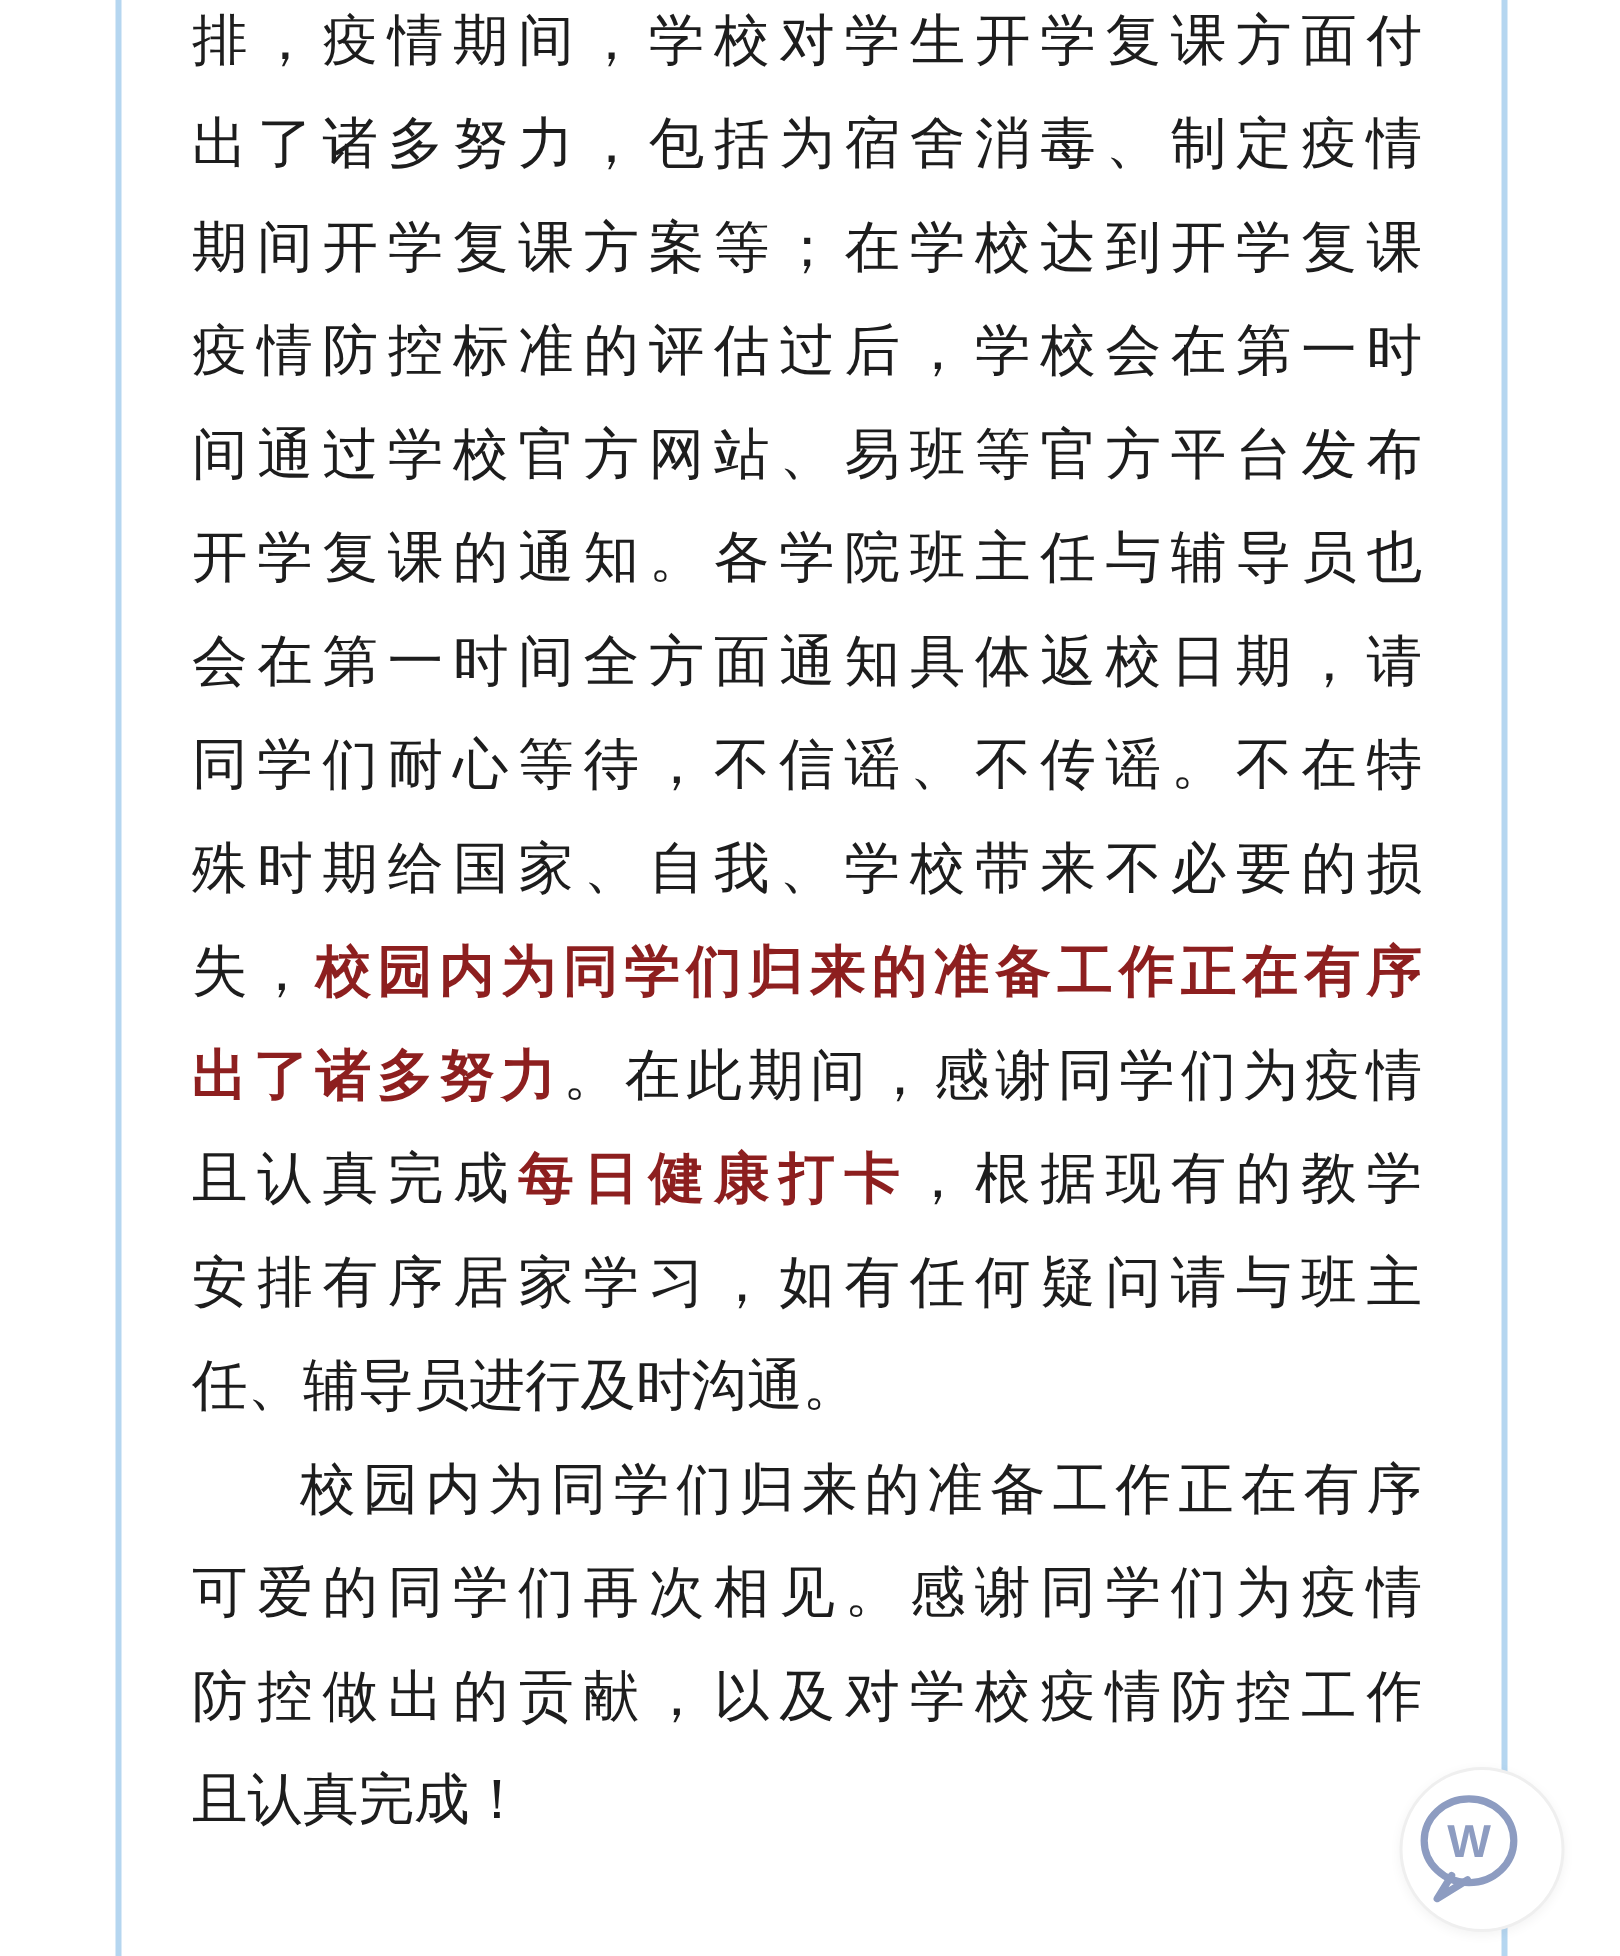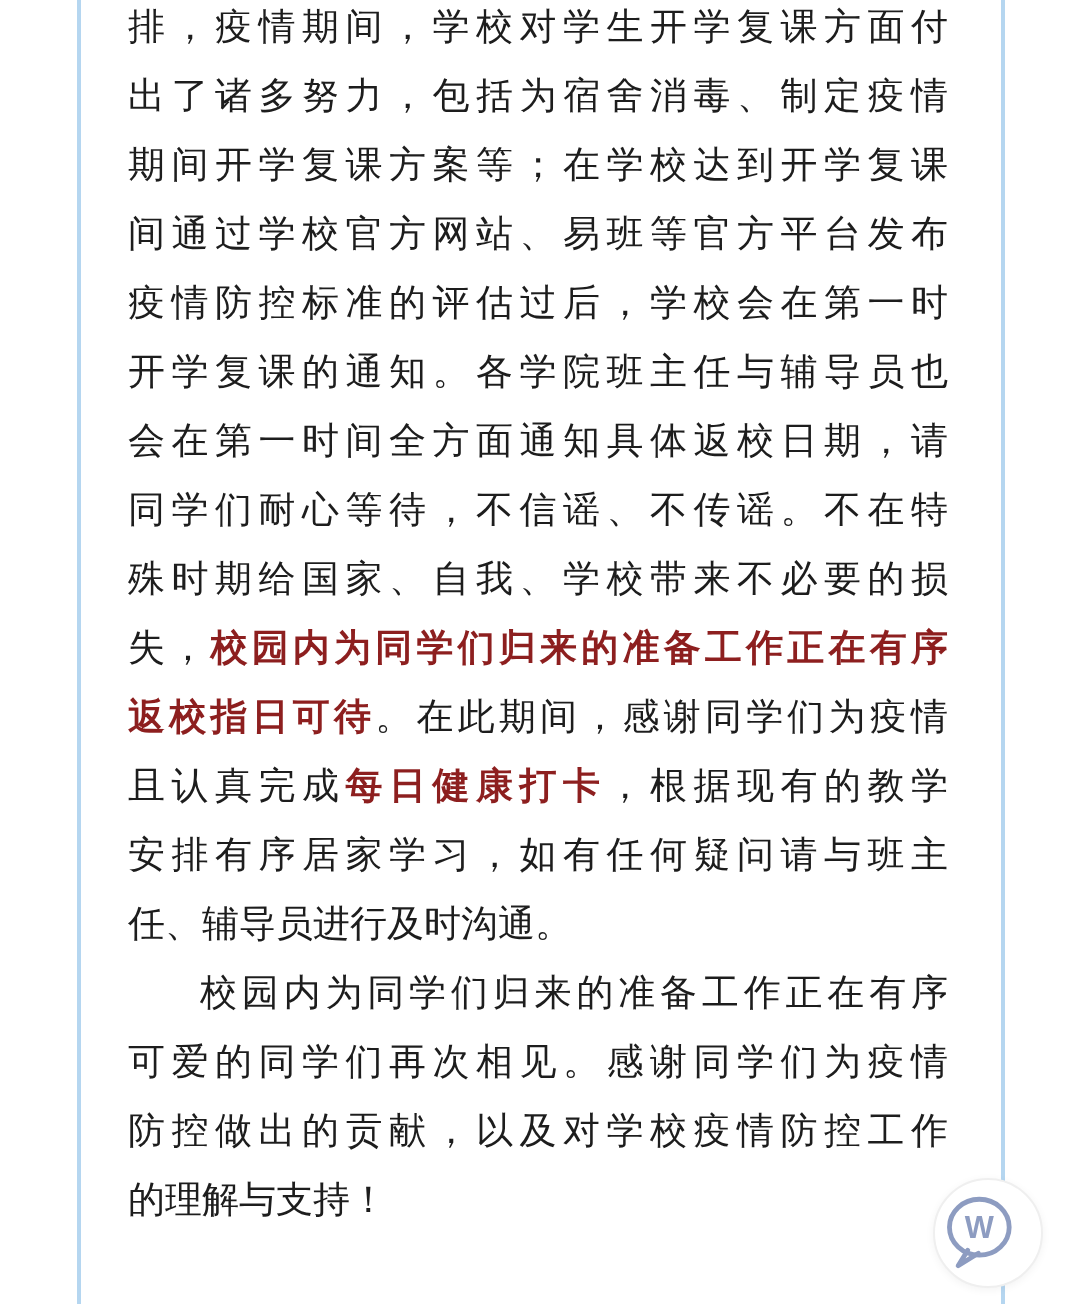--- a/index.html
+++ b/index.html
@@ -58,35 +58,35 @@
 </head>
 <body>
 
 <div class="frame-line" id="frame-left"></div>
 <div class="frame-line" id="frame-right"></div>
 
 <div id="article">
     <div class="line fill"><span>排，疫情期间，学校对学生开学复课方面付</span></div>
     <div class="line fill"><span>出了诸多努力，包括为宿舍消毒、制定疫情</span></div>
     <div class="line fill"><span>期间开学复课方案等；在学校达到开学复课</span></div>
+    <div class="line fill"><span>疫情防控标准的评估过后，学校会在第一时</span></div>
     <div class="line fill"><span>间通过学校官方网站、易班等官方平台发布</span></div>
-    <div class="line fill"><span>疫情防控标准的评估过后，学校会在第一时</span></div>
     <div class="line fill"><span>开学复课的通知。各学院班主任与辅导员也</span></div>
     <div class="line fill"><span>会在第一时间全方面通知具体返校日期，请</span></div>
     <div class="line fill"><span>同学们耐心等待，不信谣、不传谣。不在特</span></div>
     <div class="line fill"><span>殊时期给国家、自我、学校带来不必要的损</span></div>
     <div class="line fill"><span>失，</span><span class="run-red">校园内为同学们归来的准备工作正在有序</span></div>
-    <div class="line fill"><span class="run-red">返校指日可待</span><span>。在此期间，感谢同学们为疫情</span></div>
+    <div class="line fill"><span class="run-red">出了诸多努力</span><span>。在此期间，感谢同学们为疫情</span></div>
     <div class="line fill"><span>且认真完成</span><span class="run-red">每日健康打卡</span><span>，根据现有的教学</span></div>
     <div class="line fill"><span>安排有序居家学习，如有任何疑问请与班主</span></div>
     <div class="line nofill"><span>任、辅导员进行及时沟通。</span></div>
     <div class="line fill indent"><span>校园内为同学们归来的准备工作正在有序</span></div>
     <div class="line fill"><span>可爱的同学们再次相见。感谢同学们为疫情</span></div>
     <div class="line fill"><span>防控做出的贡献，以及对学校疫情防控工作</span></div>
-    <div class="line nofill"><span>的理解与支持！</span></div>
+    <div class="line nofill"><span>且认真完成！</span></div>
   </div>
 
 <div id="float-btn">
   <svg viewBox="0 0 110 110">
     <ellipse cx="46" cy="49" rx="31" ry="29" fill="none" stroke="#8d9cc1" stroke-width="5"></ellipse>
     <path d="M34 73 L24 89 L45 76" fill="none" stroke="#8d9cc1" stroke-width="5" stroke-linejoin="round" stroke-linecap="round"></path>
     <text x="46" y="60" text-anchor="middle" font-size="32" font-weight="bold" fill="#8d9cc1" font-family="Liberation Sans, sans-serif">W</text>
   </svg>
 </div>
 

